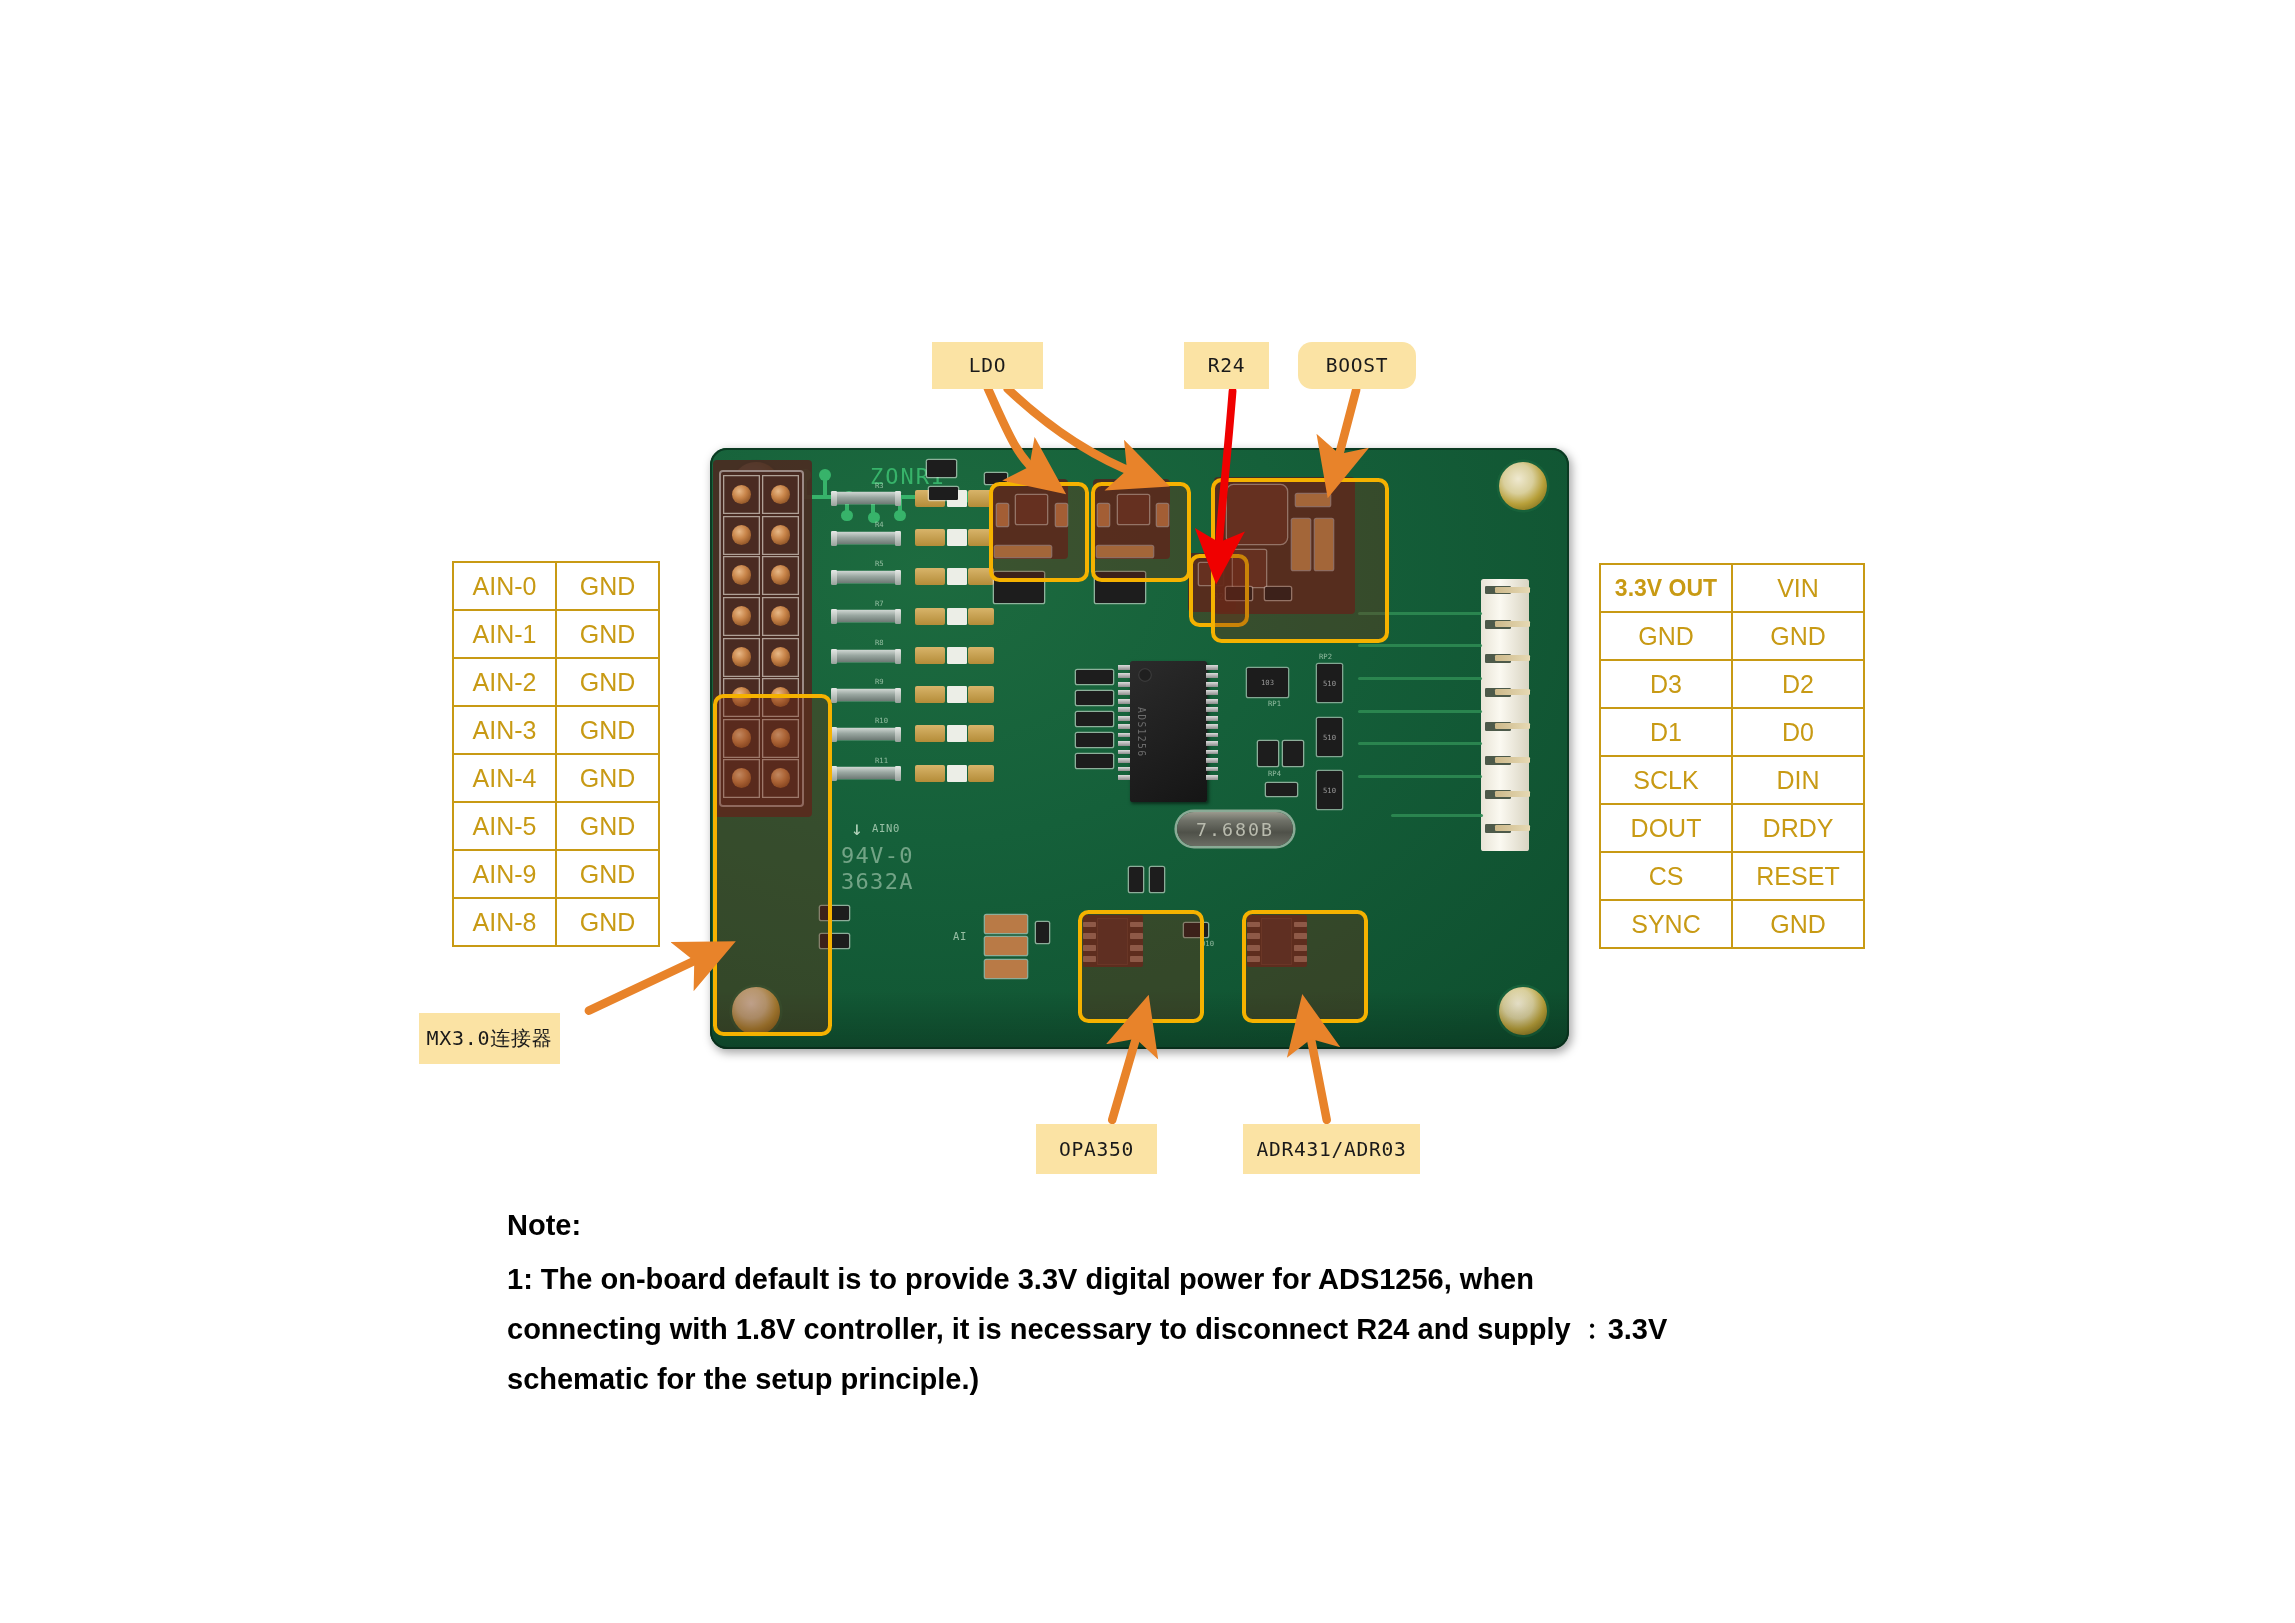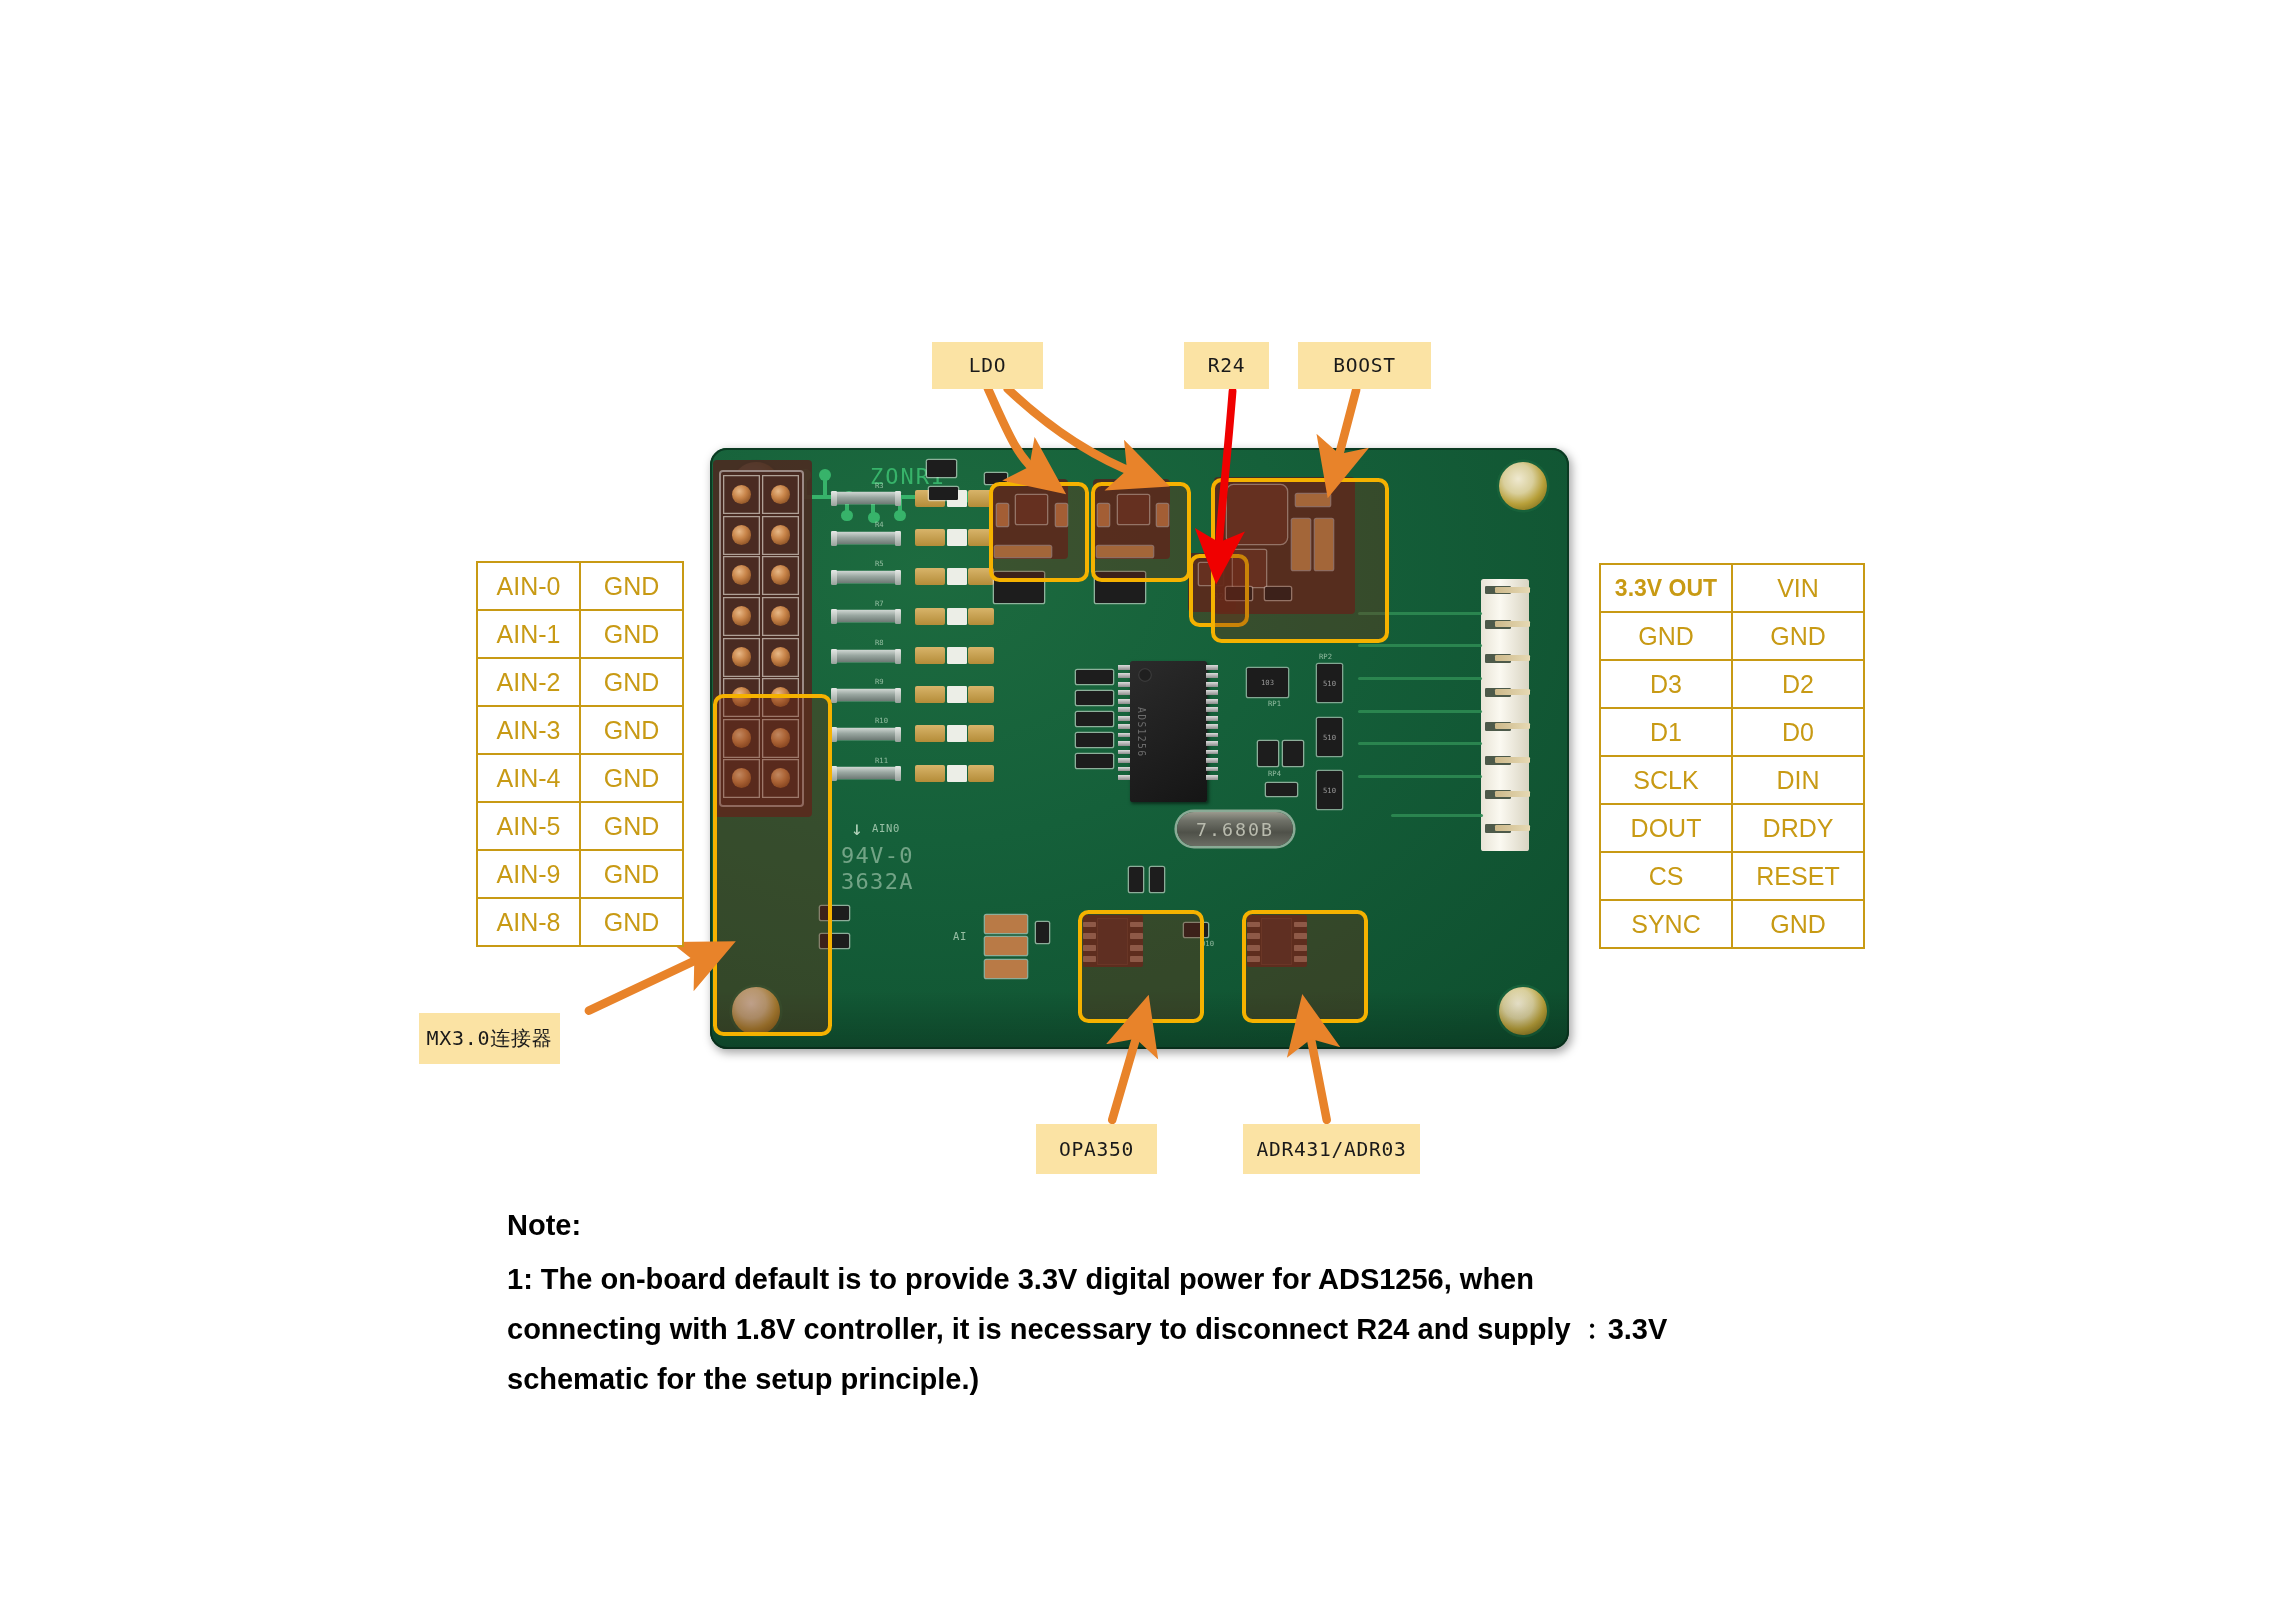--- a/index.html
+++ b/index.html
@@ -144,37 +144,37 @@
 <body>
 
 <div class="callout" id="callout-ldo" style="left:932px;top:342px;width:111px;height:47px;">
   <span>LDO</span>
 </div>
 
 <div class="callout" id="callout-r24" style="left:1184px;top:342px;width:85px;height:47px;">
   <span>R24</span>
 </div>
 
-<div class="callout" id="callout-boost" style="left:1298px;top:342px;width:133px;height:47px;">
+<div class="callout" id="callout-boost" style="left:1298px;top:342px;width:118px;height:47px;border-radius:14px;">
   <span>BOOST</span>
 </div>
 
 <div class="callout" id="callout-mx" style="left:419px;top:1013px;width:141px;height:51px;font-size:20px;">
   <span>MX3.0连接器</span>
 </div>
 
 <div class="callout" id="callout-opa" style="left:1036px;top:1124px;width:121px;height:50px;">
   <span>OPA350</span>
 </div>
 
 <div class="callout" id="callout-adr" style="left:1243px;top:1124px;width:177px;height:50px;">
   <span>ADR431/ADR03</span>
 </div>
 
-<table class="pintable" id="left-pin-table" style="left:476px;top:561px;padding-left:28px;">
+<table class="pintable" id="left-pin-table" style="left:452px;top:561px;padding-left:28px;">
   <tbody>
     <tr>
       <td>AIN-0</td>
       <td>GND</td>
     </tr>
     <tr>
       <td>AIN-1</td>
       <td>GND</td>
     </tr>
     <tr>

